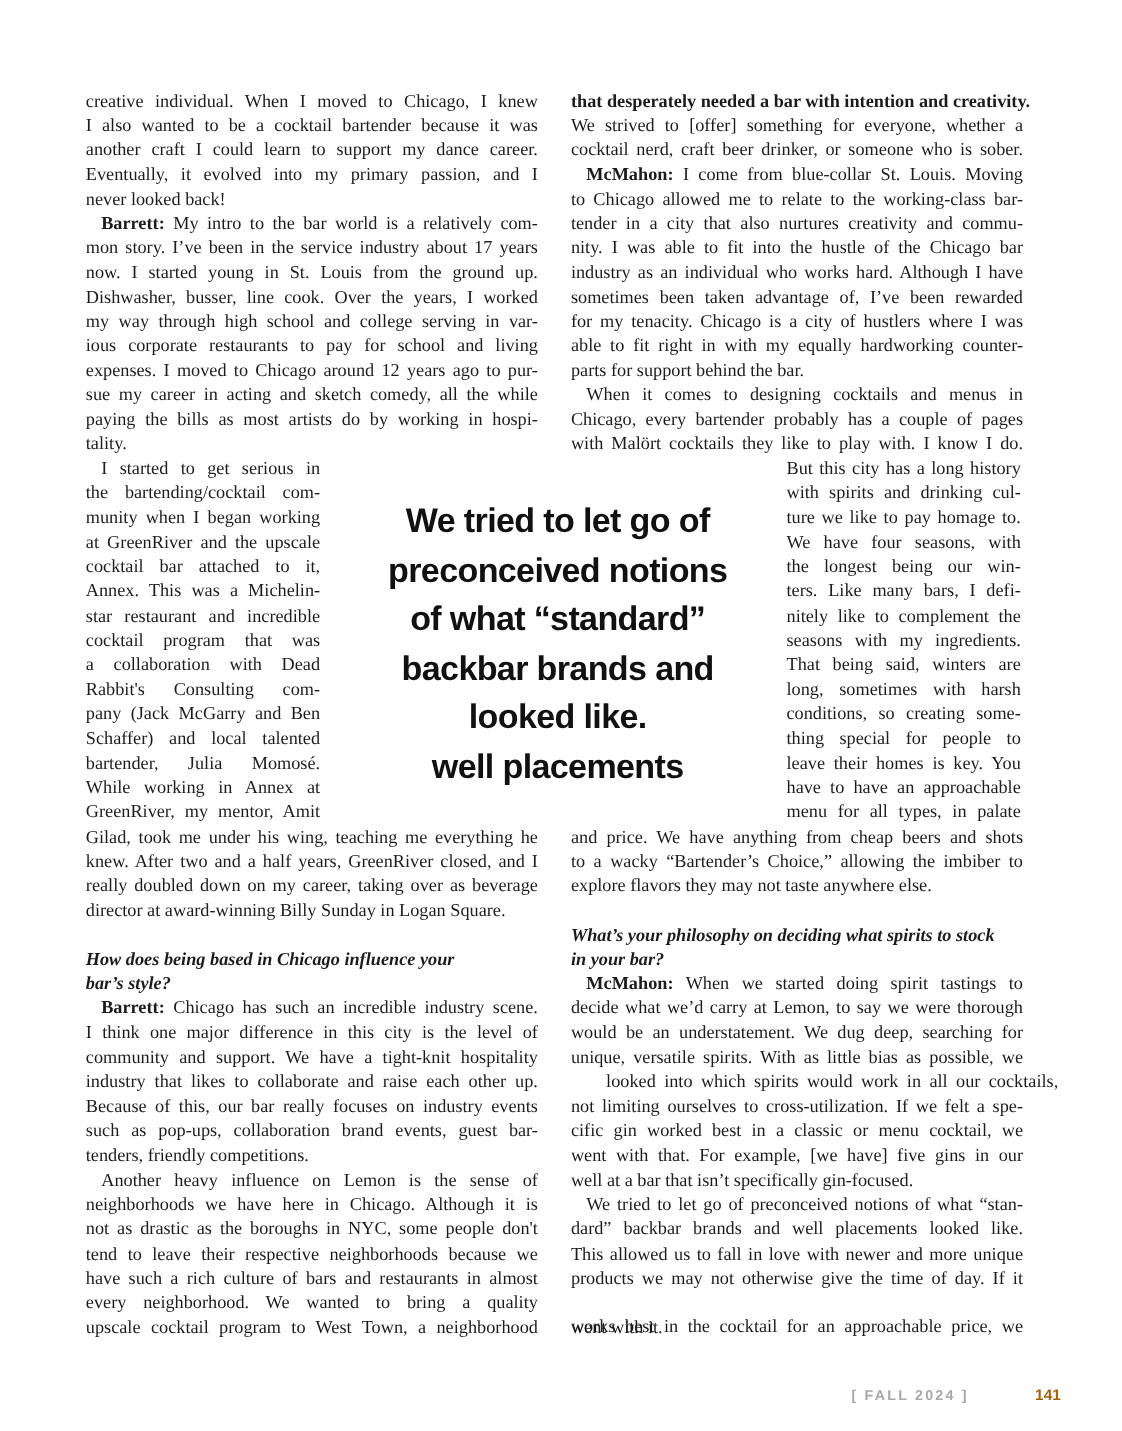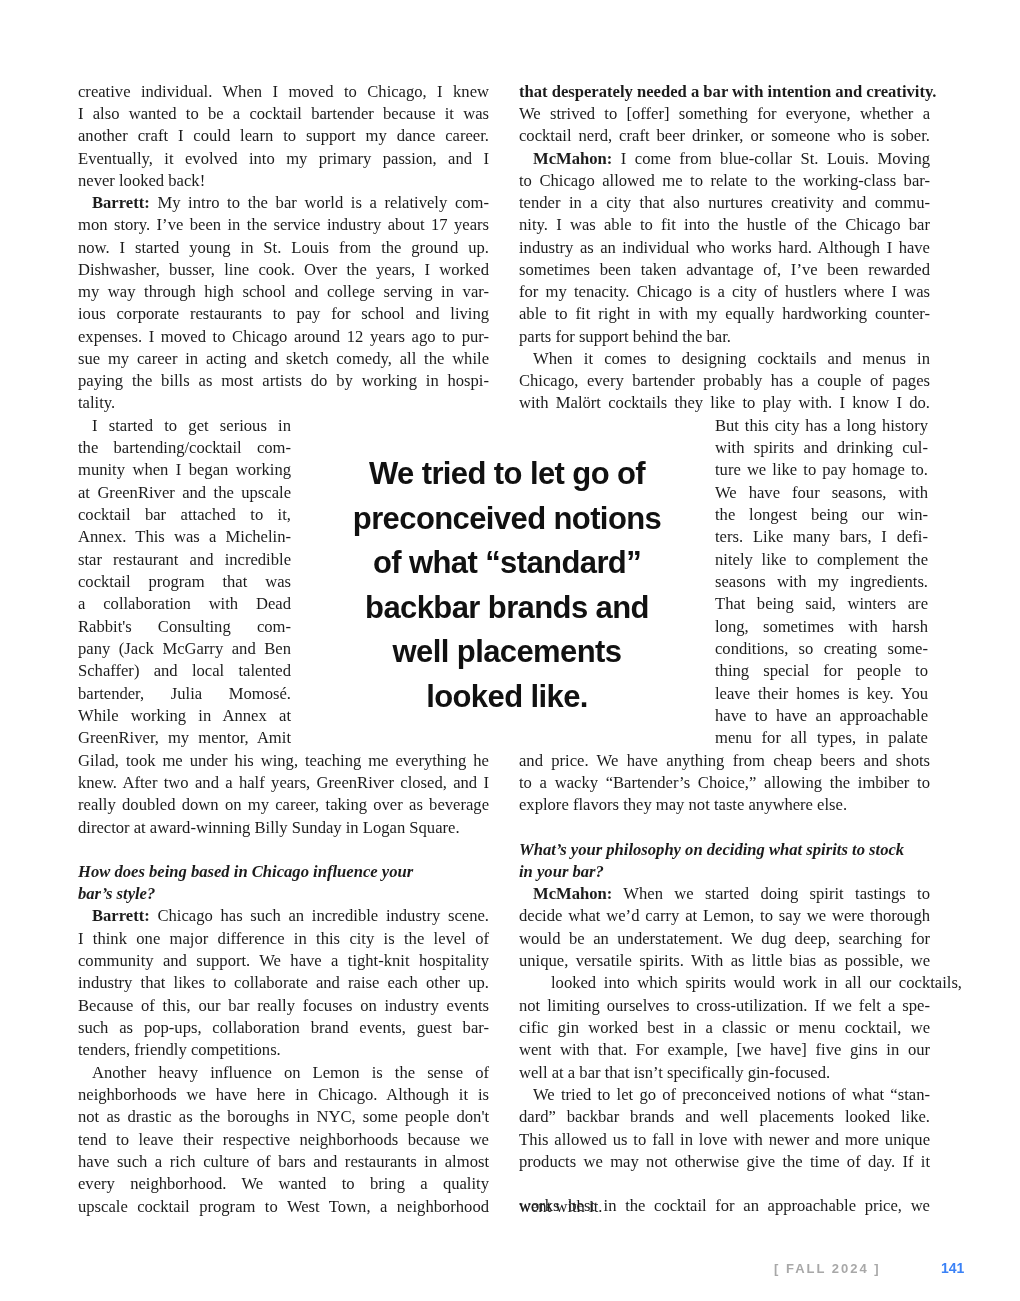--- a/index.html
+++ b/index.html
@@ -25,21 +25,21 @@
   .pull div { white-space: nowrap; }
   .footer-issue {
     position: absolute; left: 774px; top: 1261px;
     font-family: "Liberation Sans", "DejaVu Sans", sans-serif;
     font-size: 13px; font-weight: bold; letter-spacing: 2px; color: #a8a8a8;
     white-space: nowrap;
   }
   .footer-page {
     position: absolute; left: 941px; top: 1260px;
     font-family: "Liberation Sans", "DejaVu Sans", sans-serif;
-    font-size: 14px; font-weight: bold; color: #3b82f6;
+    font-size: 14px; font-weight: bold; color: #a16207;
   }
 </style>
 </head>
 <body>
 
 <div class="page">
 
   <div class="col" style="left:78px; top:0; width:411px;">
     <div class="line" style="top:81px;  width:411px;">creative individual. When I moved to Chicago, I knew</div>
     <div class="line" style="top:103px; width:411px;">I also wanted to be a cocktail bartender because it was</div>
@@ -97,22 +97,22 @@
     <div class="line" style="top:1151px; width:411px;">have such a rich culture of bars and restaurants in almost</div>
     <div class="line" style="top:1173px; width:411px;">every neighborhood. We wanted to bring a quality</div>
     <div class="line" style="top:1196px; width:411px;">upscale cocktail program to West Town, a neighborhood</div>
   </div>
 
   <div class="pull">
     <div>We tried to let go of</div>
     <div>preconceived notions</div>
     <div>of what “standard”</div>
     <div>backbar brands and</div>
+    <div>looked like.</div>
     <div>well placements</div>
-    <div>looked like.</div>
   </div>
 
   <div class="col" style="left:519px; top:0; width:411px;">
     <div class="line" style="top:81px;  width:411px;font-weight:bold;">that desperately needed a bar with intention and creativity.</div>
     <div class="line" style="top:103px; width:411px;">We strived to [offer] something for everyone, whether a</div>
     <div class="line" style="top:125px; width:411px;">cocktail nerd, craft beer drinker, or someone who is sober.</div>
 
     <div class="line indent" style="top:148px; width:411px;"><span class="spk">McMahon:</span><span> I come from blue-collar St. Louis. Moving</span></div>
     <div class="line" style="top:170px; width:411px;">to Chicago allowed me to relate to the working-class bar-</div>
     <div class="line" style="top:192px; width:411px;">tender in a city that also nurtures creativity and commu-</div>

